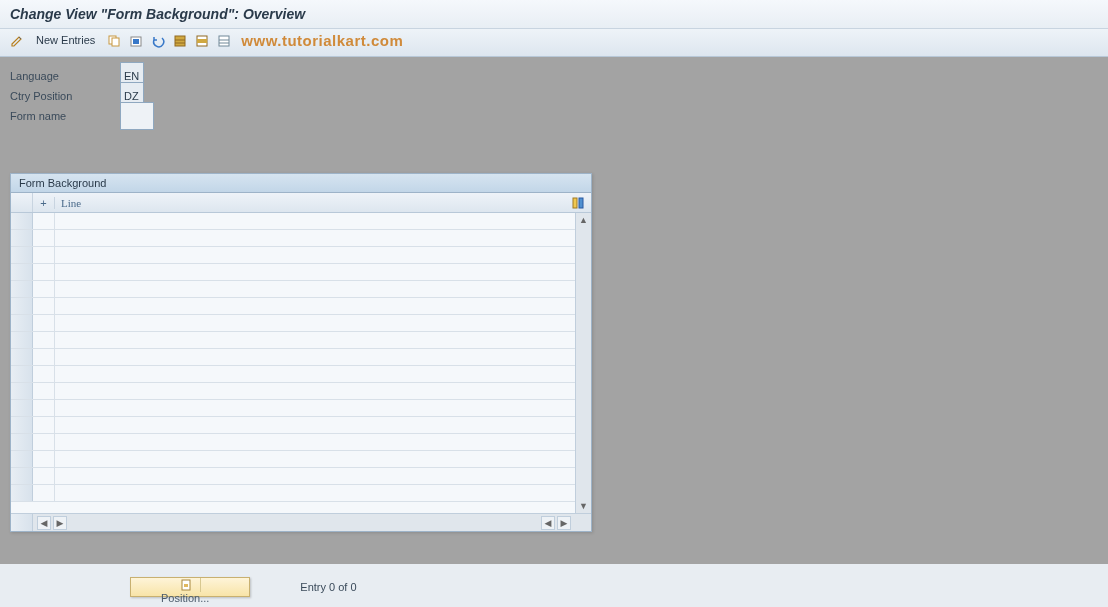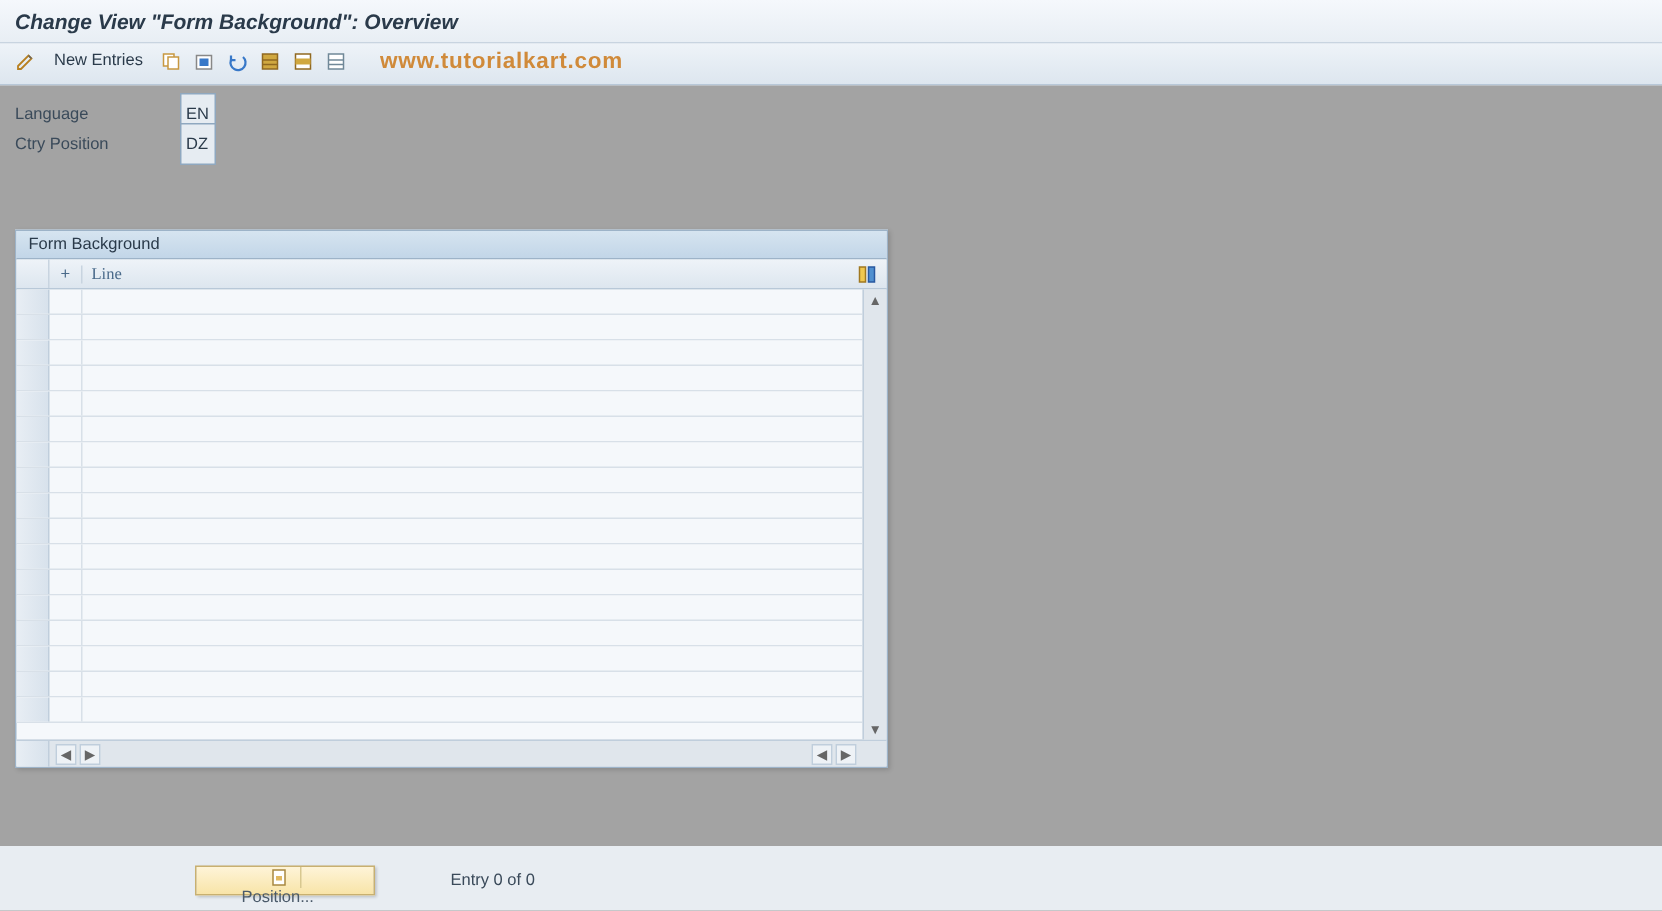--- a/index.html
+++ b/index.html
@@ -39,21 +39,21 @@
     justify-content: center;
     cursor: pointer;
     border-radius: 2px;
   }
   .tb-text {
     padding: 2px 6px;
     cursor: pointer;
     color: #2a3a4a;
   }
   .watermark {
-    margin-left: 16px;
+    margin-left: 4px;
     font-size: 15px;
     color: #d08a3a;
     font-weight: bold;
     letter-spacing: 0.5px;
   }
   .content {
     background: #a3a3a3;
     padding: 10px;
     height: calc(100% - 60px - 40px);
     position: relative;
@@ -243,20 +243,24 @@
 <div class="content">
   <div class="form-area">
     <div class="form-row">
       <span class="form-label">Language</span>
       <span class="form-field">EN</span>
     </div>
     <div class="form-row">
       <span class="form-label">Ctry Position</span>
       <span class="form-field">DZ</span>
     </div>
+    <div class="form-row">
+      <span class="form-label">Form name</span>
+      <span class="form-field empty"></span>
+    </div>
   </div>
 
   <div class="table-panel">
     <div class="table-title">Form Background</div>
     <div class="table-header">
       <div class="th-selector"></div>
       <div class="th-plus">+</div>
       <div class="th-line">Line</div>
       <div class="th-config">
         <svg width="14" height="14">

